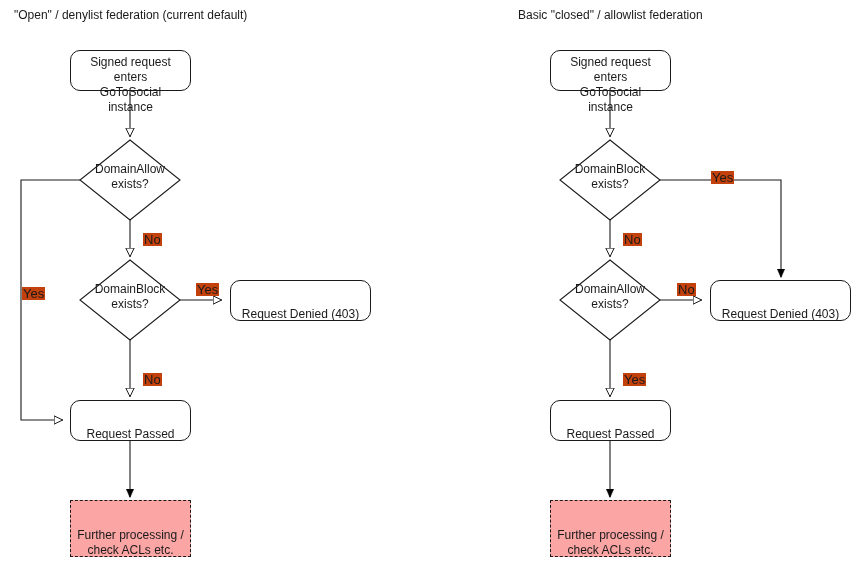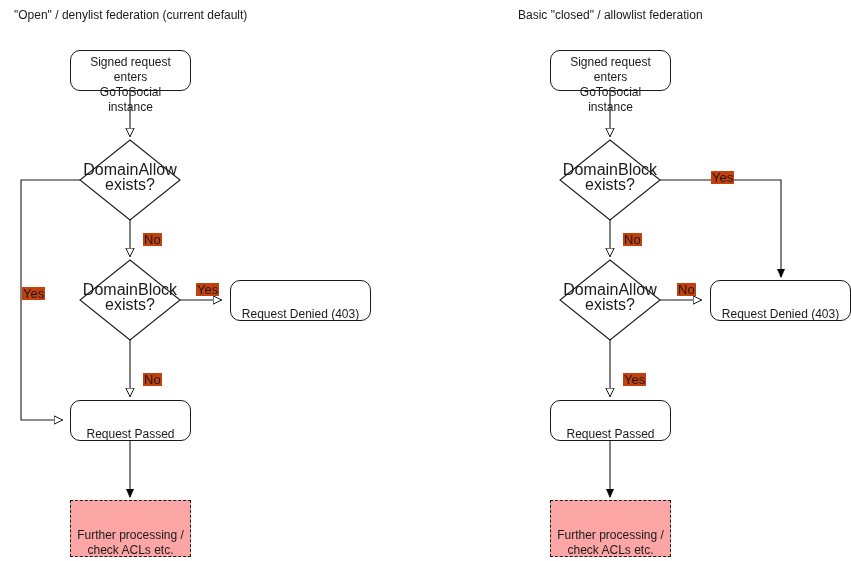--- a/index.html
+++ b/index.html
@@ -52,21 +52,21 @@
     border-radius: 0;
     background: #fca5a5;
   }
   .node-label {
     display: block;
     padding: 0 6px;
     margin-top: 28px;
   }
   .diamond-label {
     position: absolute;
-    font-size: 16px;
+    font-size: 12px;
     line-height: 15px;
     text-align: center;
     color: #1a1a1a;
     white-space: nowrap;
     pointer-events: none;
     font-family: "Liberation Sans", sans-serif;
   }
   .edge-label {
     position: absolute;
     font-size: 13px;

